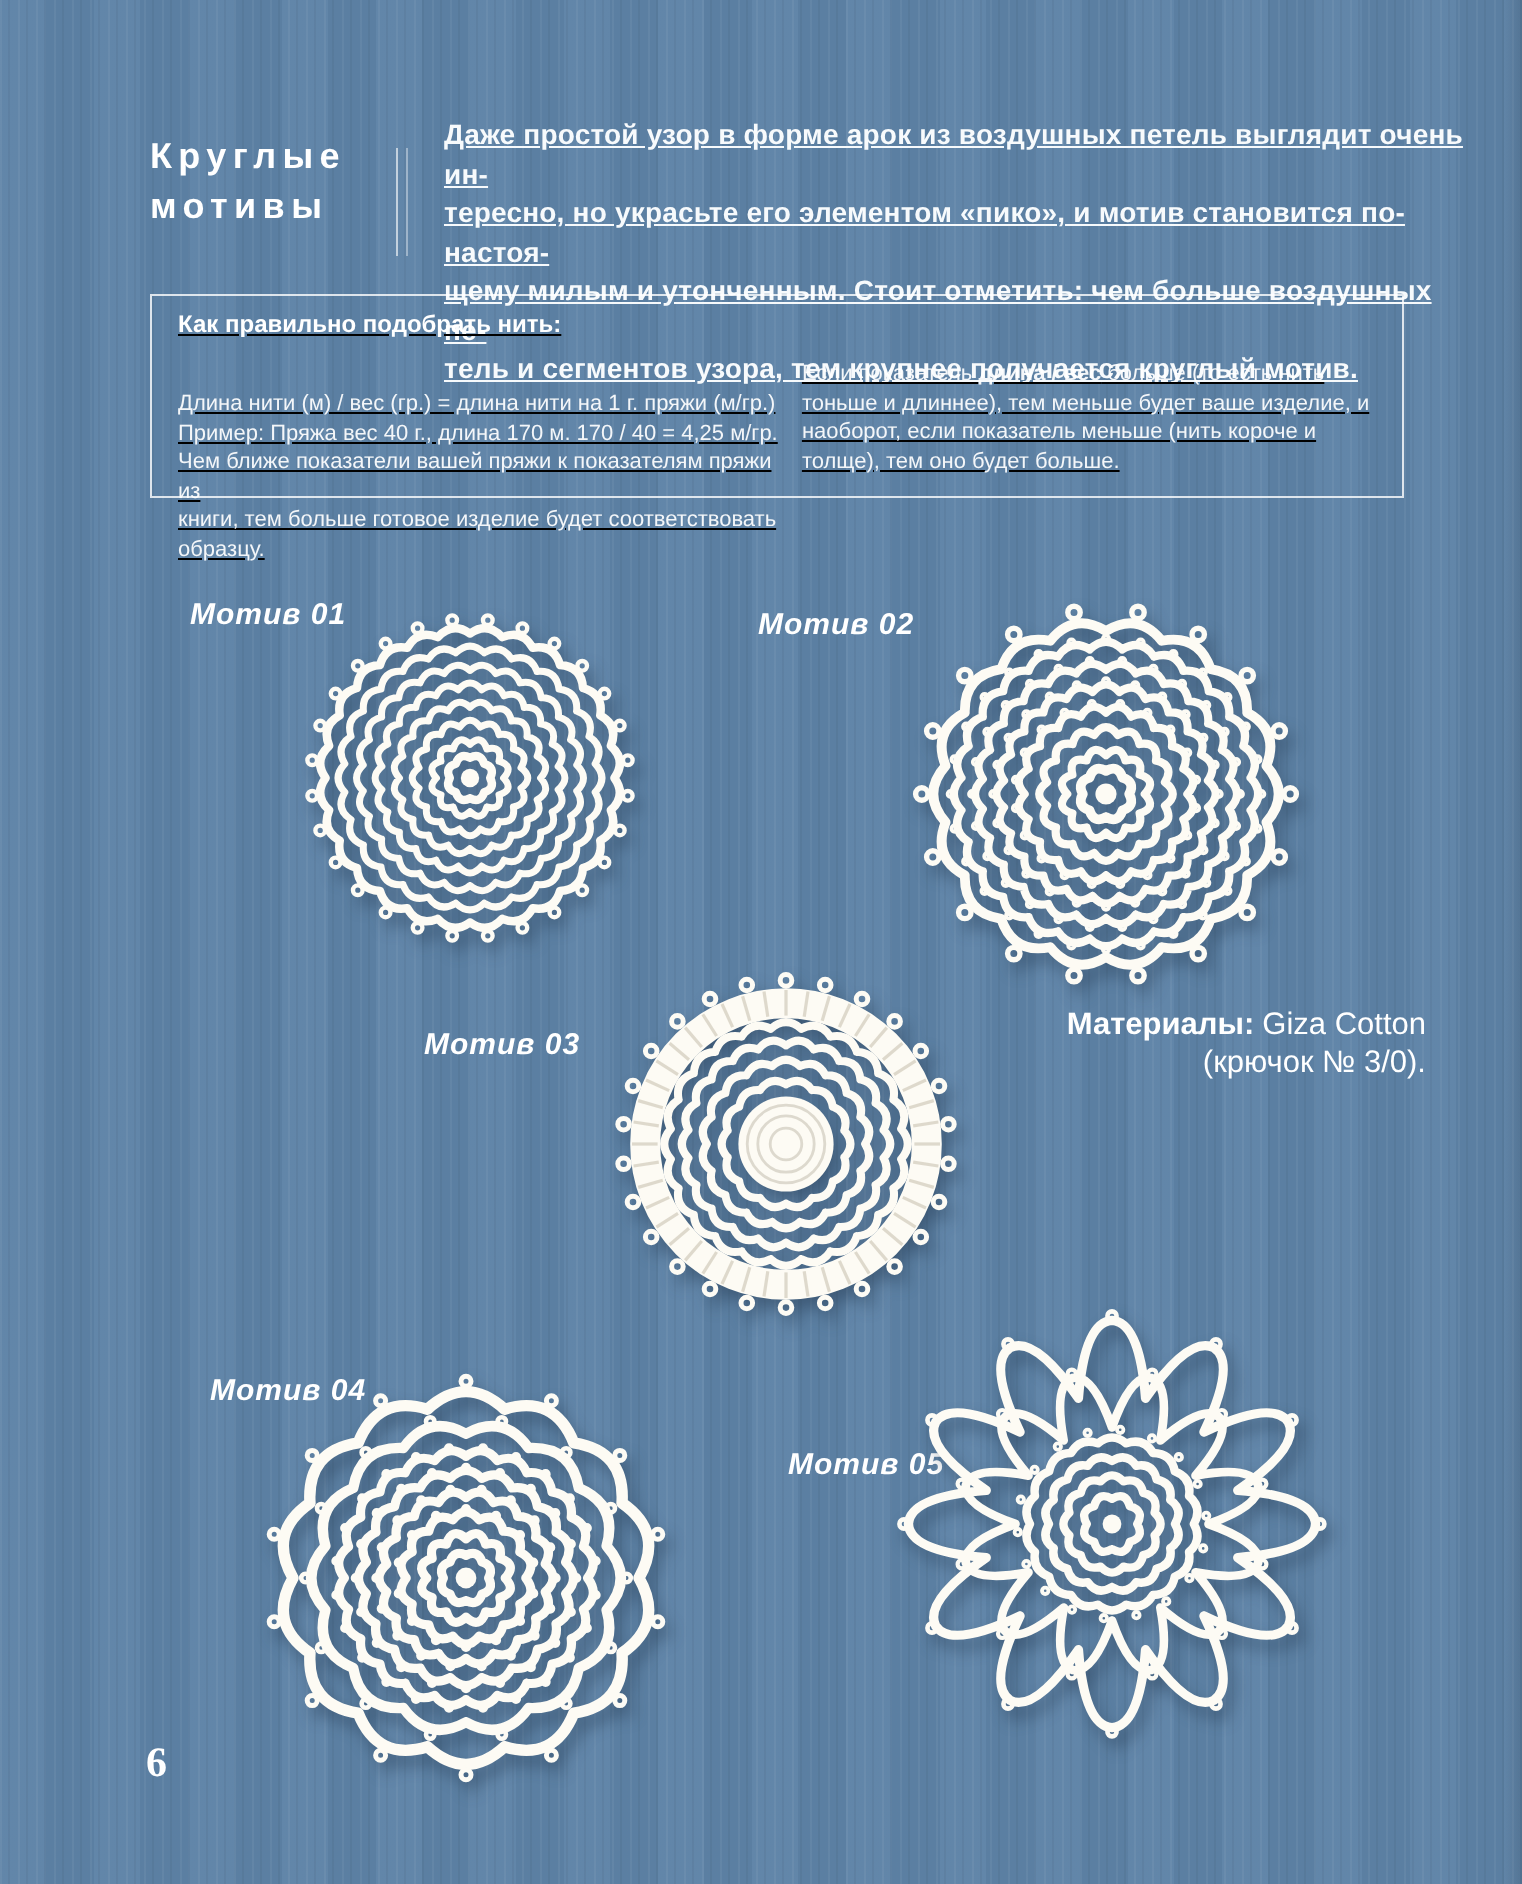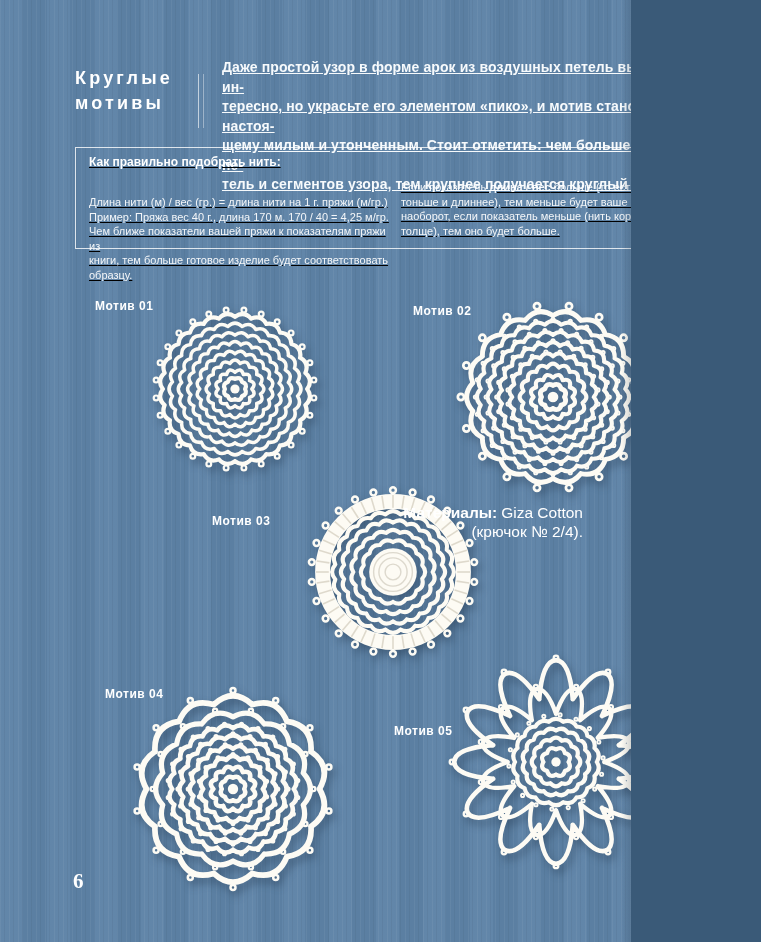--- a/index.html
+++ b/index.html
@@ -1,17 +1,17 @@
 <!DOCTYPE html>
 <html><head>
 <meta charset="utf-8">
 <style>
   html,body{margin:0;padding:0;background:#3a5a78;}
   .page{
-    position:relative;width:631px;height:942px;overflow:hidden;
+    position:relative;width:761px;height:942px;overflow:hidden;
     font-family:"Liberation Sans",sans-serif;
     background:
       repeating-linear-gradient(90deg, rgba(255,255,255,.05) 0 1px, rgba(255,255,255,0) 1px 4px, rgba(0,0,0,.045) 4px 5px, rgba(0,0,0,0) 5px 9px),
       repeating-linear-gradient(90deg, rgba(255,255,255,.025) 0 23px, rgba(0,0,0,.03) 23px 47px),
       #5e83a7;
   }
   .pre{white-space:pre-line;margin-top:25px;}
   .title{
     position:absolute;left:75px;top:66px;margin:0;
     font-size:18px;font-weight:bold;color:#fff;
@@ -30,21 +30,21 @@
   .tipbox{
     position:absolute;left:75px;top:147px;width:627px;height:102px;
     box-sizing:border-box;border:1.5px solid rgba(255,255,255,.8);
     display:flex;gap:12px;padding:6px 13px 8px 13px;text-decoration:underline;
   }
   .tip-left{width:302px;}
   .tip-head{font-size:12px;font-weight:bold;color:#fff;line-height:16px;margin-bottom:2px;}
   .tip-body{font-size:11px;color:rgba(255,255,255,.93);line-height:14.5px;}
   .tip-right{width:289px;margin-top:26px;}
   .motif-label{
-    position:absolute;font-size:12px;font-weight:bold;color:#fff;letter-spacing:.5px;
+    position:absolute;font-size:15px;font-weight:bold;color:#fff;letter-spacing:.5px;font-style:italic;
   }
   .doily{position:absolute;filter:drop-shadow(3px 5px 4px rgba(24,44,64,.42));}
   .materials{
     position:absolute;right:48px;top:503px;text-align:right;color:#fff;
   }
   .mat-line{font-size:15.5px;line-height:19px;}
   .mat-line b{margin-right:4px;}
   .schema{margin-top:7px;padding-right:9px;font-weight:bold;}
   .schema-line{font-size:15.5px;line-height:16.5px;}
   .schema-label{margin-right:6px;}
@@ -76,21 +76,21 @@
       <div class="tip-body pre">Длина нити (м) / вес (гр.) = длина нити на 1 г. пряжи (м/гр.)
 Пример: Пряжа вес 40 г., длина 170 м. 170 / 40 = 4,25 м/гр.
 Чем ближе показатели вашей пряжи к показателям пряжи из
 книги, тем больше готовое изделие будет соответствовать
 образцу.</div>
     </div>
     <div class="tip-right tip-body"><span>Если показатель </span><b>длина / вес</b><span> больше (то есть нить тоньше и длиннее), тем меньше будет ваше изделие, и наоборот, если показатель меньше (нить короче и толще), тем оно будет больше.</span></div>
   </section>
 
   <span class="motif-label" style="left:95px;top:299px">Мотив 01</span>
-  <span class="motif-label" style="left:413px;top:304px">Мотив 02</span>
+  <span class="motif-label" style="left:379px;top:304px">Мотив 02</span>
   <span class="motif-label" style="left:212px;top:514px">Мотив 03</span>
   <span class="motif-label" style="left:105px;top:687px">Мотив 04</span>
   <span class="motif-label" style="left:394px;top:724px">Мотив 05</span>
 
   <svg id="m1" class="doily" style="left:142px;top:296px" width="186" height="186">
       <circle cx="93" cy="93" r="4.6" fill="#fdfbf4"></circle>
       <path d="M93.0,82.9 Q98.3,80.2 100.1,85.9 M100.1,85.9 Q105.8,87.7 103.1,93.0 M103.1,93.0 Q105.8,98.3 100.1,100.1 M100.1,100.1 Q98.3,105.8 93.0,103.1 M93.0,103.1 Q87.7,105.8 85.9,100.1 M85.9,100.1 Q80.2,98.3 82.9,93.0 M82.9,93.0 Q80.2,87.7 85.9,85.9 M85.9,85.9 Q87.7,80.2 93.0,82.9 " fill="none" stroke="#fdfbf4" stroke-width="4.2" stroke-linecap="round"></path>
       <path d="M93.0,76.2 Q99.0,70.7 101.4,78.5 M101.4,78.5 Q109.3,76.7 107.5,84.6 M107.5,84.6 Q115.3,87.0 109.8,93.0 M109.8,93.0 Q115.3,99.0 107.5,101.4 M107.5,101.4 Q109.3,109.3 101.4,107.5 M101.4,107.5 Q99.0,115.3 93.0,109.8 M93.0,109.8 Q87.0,115.3 84.6,107.5 M84.6,107.5 Q76.7,109.3 78.5,101.4 M78.5,101.4 Q70.7,99.0 76.2,93.0 M76.2,93.0 Q70.7,87.0 78.5,84.6 M78.5,84.6 Q76.7,76.7 84.6,78.5 M84.6,78.5 Q87.0,70.7 93.0,76.2 " fill="none" stroke="#fdfbf4" stroke-width="3.5" stroke-linecap="round"></path>
       <path d="M98.1,67.5 Q105.4,63.1 107.5,71.3 M107.5,71.3 Q115.9,70.1 114.7,78.5 M114.7,78.5 Q122.9,80.6 118.5,87.9 M118.5,87.9 Q125.3,93.0 118.5,98.1 M118.5,98.1 Q122.9,105.4 114.7,107.5 M114.7,107.5 Q115.9,115.9 107.5,114.7 M107.5,114.7 Q105.4,122.9 98.1,118.5 M98.1,118.5 Q93.0,125.3 87.9,118.5 M87.9,118.5 Q80.6,122.9 78.5,114.7 M78.5,114.7 Q70.1,115.9 71.3,107.5 M71.3,107.5 Q63.1,105.4 67.5,98.1 M67.5,98.1 Q60.7,93.0 67.5,87.9 M67.5,87.9 Q63.1,80.6 71.3,78.5 M71.3,78.5 Q70.1,70.1 78.5,71.3 M78.5,71.3 Q80.6,63.1 87.9,67.5 M87.9,67.5 Q93.0,60.7 98.1,67.5 " fill="none" stroke="#fdfbf4" stroke-width="3.5" stroke-linecap="round"></path>
       <path d="M93.0,57.7 Q99.5,51.9 103.9,59.4 M103.9,59.4 Q111.9,56.0 113.7,64.5 M113.7,64.5 Q122.4,63.6 121.5,72.3 M121.5,72.3 Q130.0,74.1 126.6,82.1 M126.6,82.1 Q134.1,86.5 128.3,93.0 M128.3,93.0 Q134.1,99.5 126.6,103.9 M126.6,103.9 Q130.0,111.9 121.5,113.7 M121.5,113.7 Q122.4,122.4 113.7,121.5 M113.7,121.5 Q111.9,130.0 103.9,126.6 M103.9,126.6 Q99.5,134.1 93.0,128.3 M93.0,128.3 Q86.5,134.1 82.1,126.6 M82.1,126.6 Q74.1,130.0 72.3,121.5 M72.3,121.5 Q63.6,122.4 64.5,113.7 M64.5,113.7 Q56.0,111.9 59.4,103.9 M59.4,103.9 Q51.9,99.5 57.7,93.0 M57.7,93.0 Q51.9,86.5 59.4,82.1 M59.4,82.1 Q56.0,74.1 64.5,72.3 M64.5,72.3 Q63.6,63.6 72.3,64.5 M72.3,64.5 Q74.1,56.0 82.1,59.4 M82.1,59.4 Q86.5,51.9 93.0,57.7 " fill="none" stroke="#fdfbf4" stroke-width="3.5" stroke-linecap="round"></path>
@@ -497,18 +497,18 @@
       <circle cx="114.0" cy="217.9" r="2.3" fill="none" stroke="#fdfbf4" stroke-width="2.3"></circle>
       <circle cx="62.0" cy="204.0" r="2.3" fill="none" stroke="#fdfbf4" stroke-width="2.3"></circle>
       <circle cx="24.0" cy="166.0" r="2.3" fill="none" stroke="#fdfbf4" stroke-width="2.3"></circle>
       <circle cx="10.0" cy="114.0" r="2.3" fill="none" stroke="#fdfbf4" stroke-width="2.3"></circle>
       <circle cx="24.0" cy="62.0" r="2.3" fill="none" stroke="#fdfbf4" stroke-width="2.3"></circle>
       <circle cx="62.0" cy="24.0" r="2.3" fill="none" stroke="#fdfbf4" stroke-width="2.3"></circle>
     </svg>
 
   <aside class="materials">
     <div class="mat-line"><b>Материалы:</b><span>Giza Cotton</span></div>
-    <div class="mat-line">(крючок № 2/4).</div>
+    <div class="mat-line">(крючок № 3/0).</div>
   </aside>
 
   <div class="pagenum">6</div>
   <div class="edge"></div>
 </div>
 
 </body></html>

